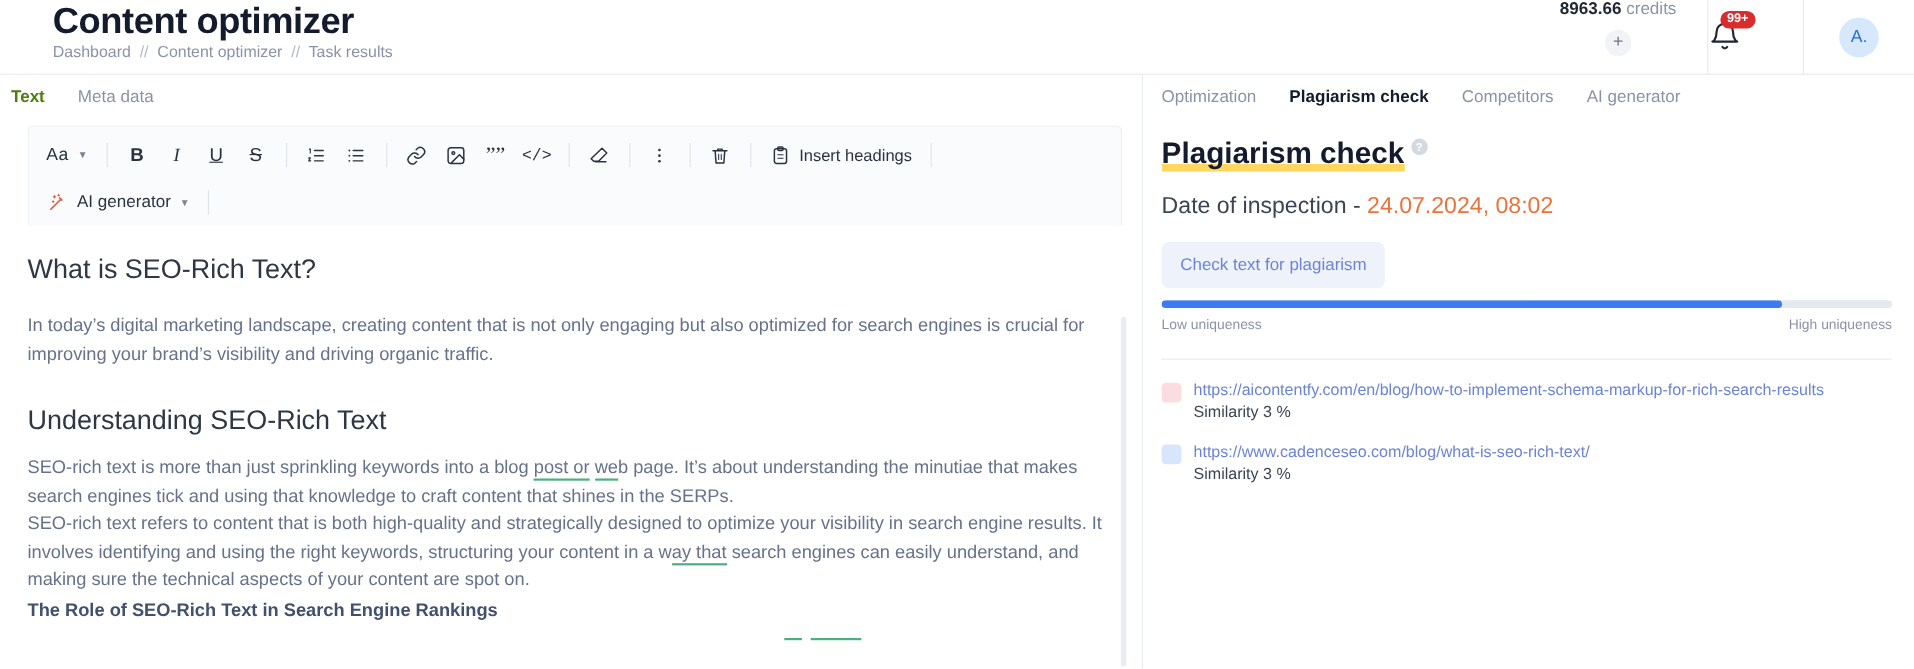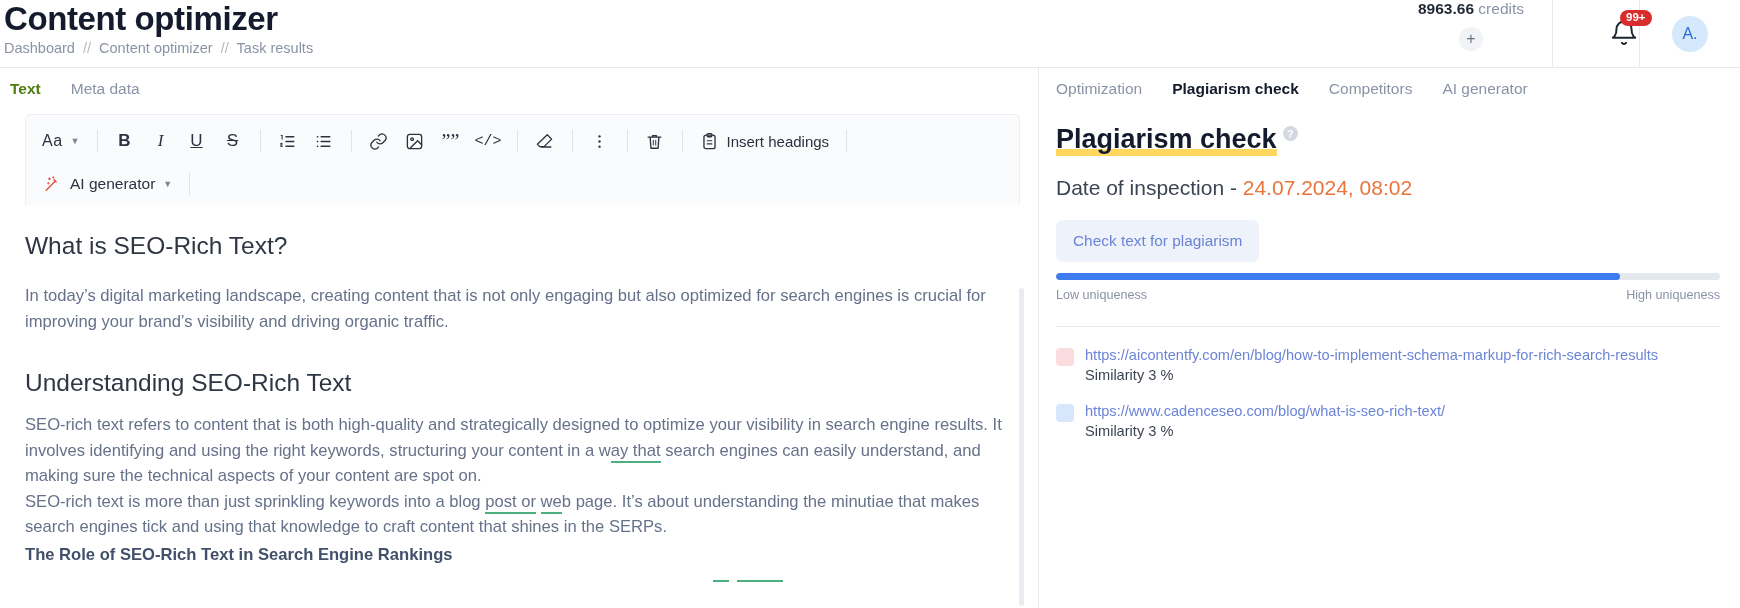--- a/index.html
+++ b/index.html
@@ -12,20 +12,21 @@
     overflow:hidden;
   }
 
   
   .header {
     position:relative;
     height:68px;
     border-bottom:1px solid #e6e9ef;
     display:flex;
     align-items:flex-start;
+    padding-left:44px;
   }
   .header-left { padding:0 0 0 4px; }
   .page-title {
     font-size:33px;
     font-weight:600;
     letter-spacing:-0.4px;
     line-height:38px;
     margin:0;
     color:#141b2d;
   }
@@ -57,21 +58,21 @@
   .plus-btn {
     width:24px;height:24px;border-radius:50%;
     background:#f1f3f7;color:#6b7487;
     display:flex;align-items:center;justify-content:center;
     font-size:16px;line-height:1;cursor:pointer;
     border:none;
   }
   .hdr-divider { width:1px; background:#e6e9ef; }
   .bell-box {
     width:86px;
-    display:flex;align-items:center;justify-content:flex-end;
+    display:flex;align-items:center;justify-content:flex-start;
     position:relative;
   }
   .bell-wrap { position:relative; width:30px; height:30px; }
   .badge {
     position:absolute;
     top:-9px; left:11px;
     background:#d92c2c;
     color:#fff;
     font-size:11.5px;
     font-weight:700;
@@ -415,24 +416,24 @@
         </div>
         <div class="tb-sep"></div>
       </div>
     </div>
 
     <div class="article">
       <h2>What is SEO-Rich Text?</h2>
       <p><span>In today’s digital marketing landscape, creating content that is not only engaging but also optimized for search engines is crucial for improving your brand’s visibility and driving organic traffic.</span></p>
       <h2 class="second">Understanding SEO-Rich Text</h2>
       <p class="tight">
-        <span>SEO-rich text refers to content that is both high-quality and strategically designed to optimize your visibility in search engine results. It involves identifying and using the right keywords, structuring your content in a w</span><span class="gm">ay that</span><span> search engines can easily understand, and making sure the technical aspects of your content are spot on.</span>
+        <span>SEO-rich text is more than just sprinkling keywords into a blog </span><span class="gm">post or</span><span> </span><span class="gm">we</span><span>b page. It’s about understanding the minutiae that makes search engines tick and using that knowledge to craft content that shines in the SERPs.</span>
       </p>
       <p class="tight">
-        <span>SEO-rich text is more than just sprinkling keywords into a blog </span><span class="gm">post or</span><span> </span><span class="gm">we</span><span>b page. It’s about understanding the minutiae that makes search engines tick and using that knowledge to craft content that shines in the SERPs.</span>
+        <span>SEO-rich text refers to content that is both high-quality and strategically designed to optimize your visibility in search engine results. It involves identifying and using the right keywords, structuring your content in a w</span><span class="gm">ay that</span><span> search engines can easily understand, and making sure the technical aspects of your content are spot on.</span>
       </p>
       <h3>The Role of SEO-Rich Text in Search Engine Rankings</h3>
     </div>
 
     <div class="ghost-line">
       <span style="left:0;width:16px"></span>
         <span style="left:24px;width:46px"></span>
     </div>
 
     <div class="v-scroll"></div>

